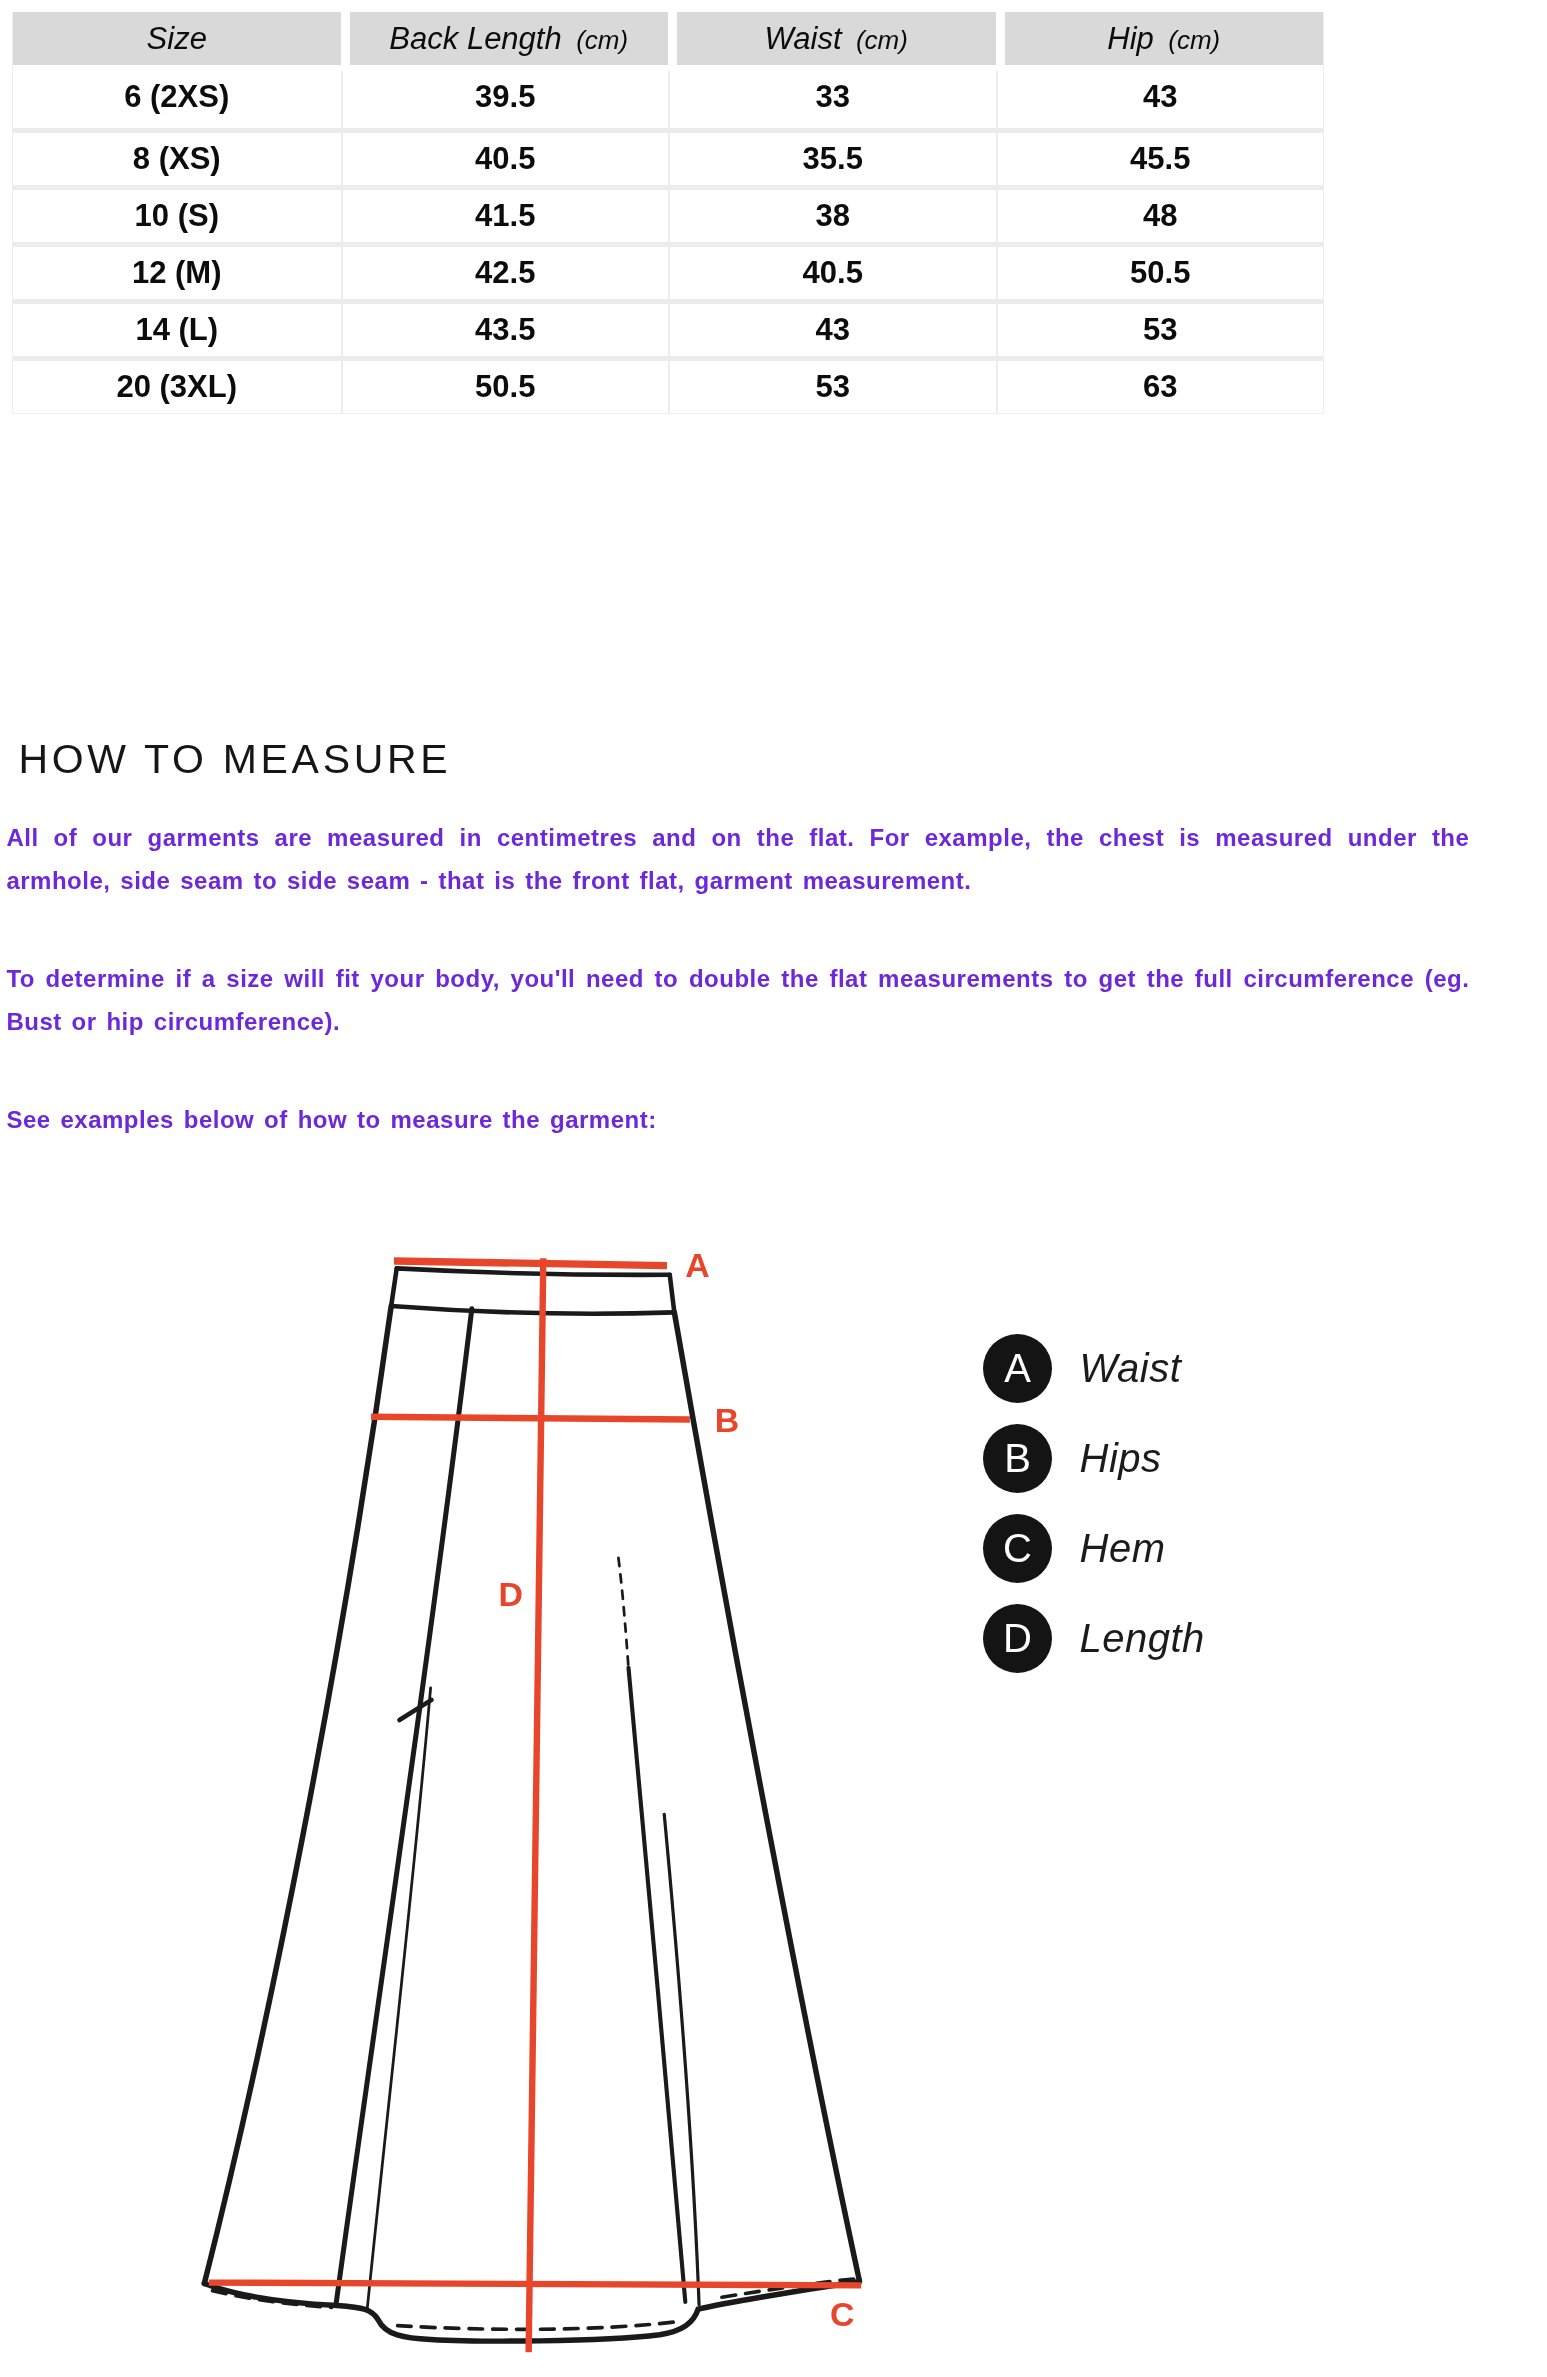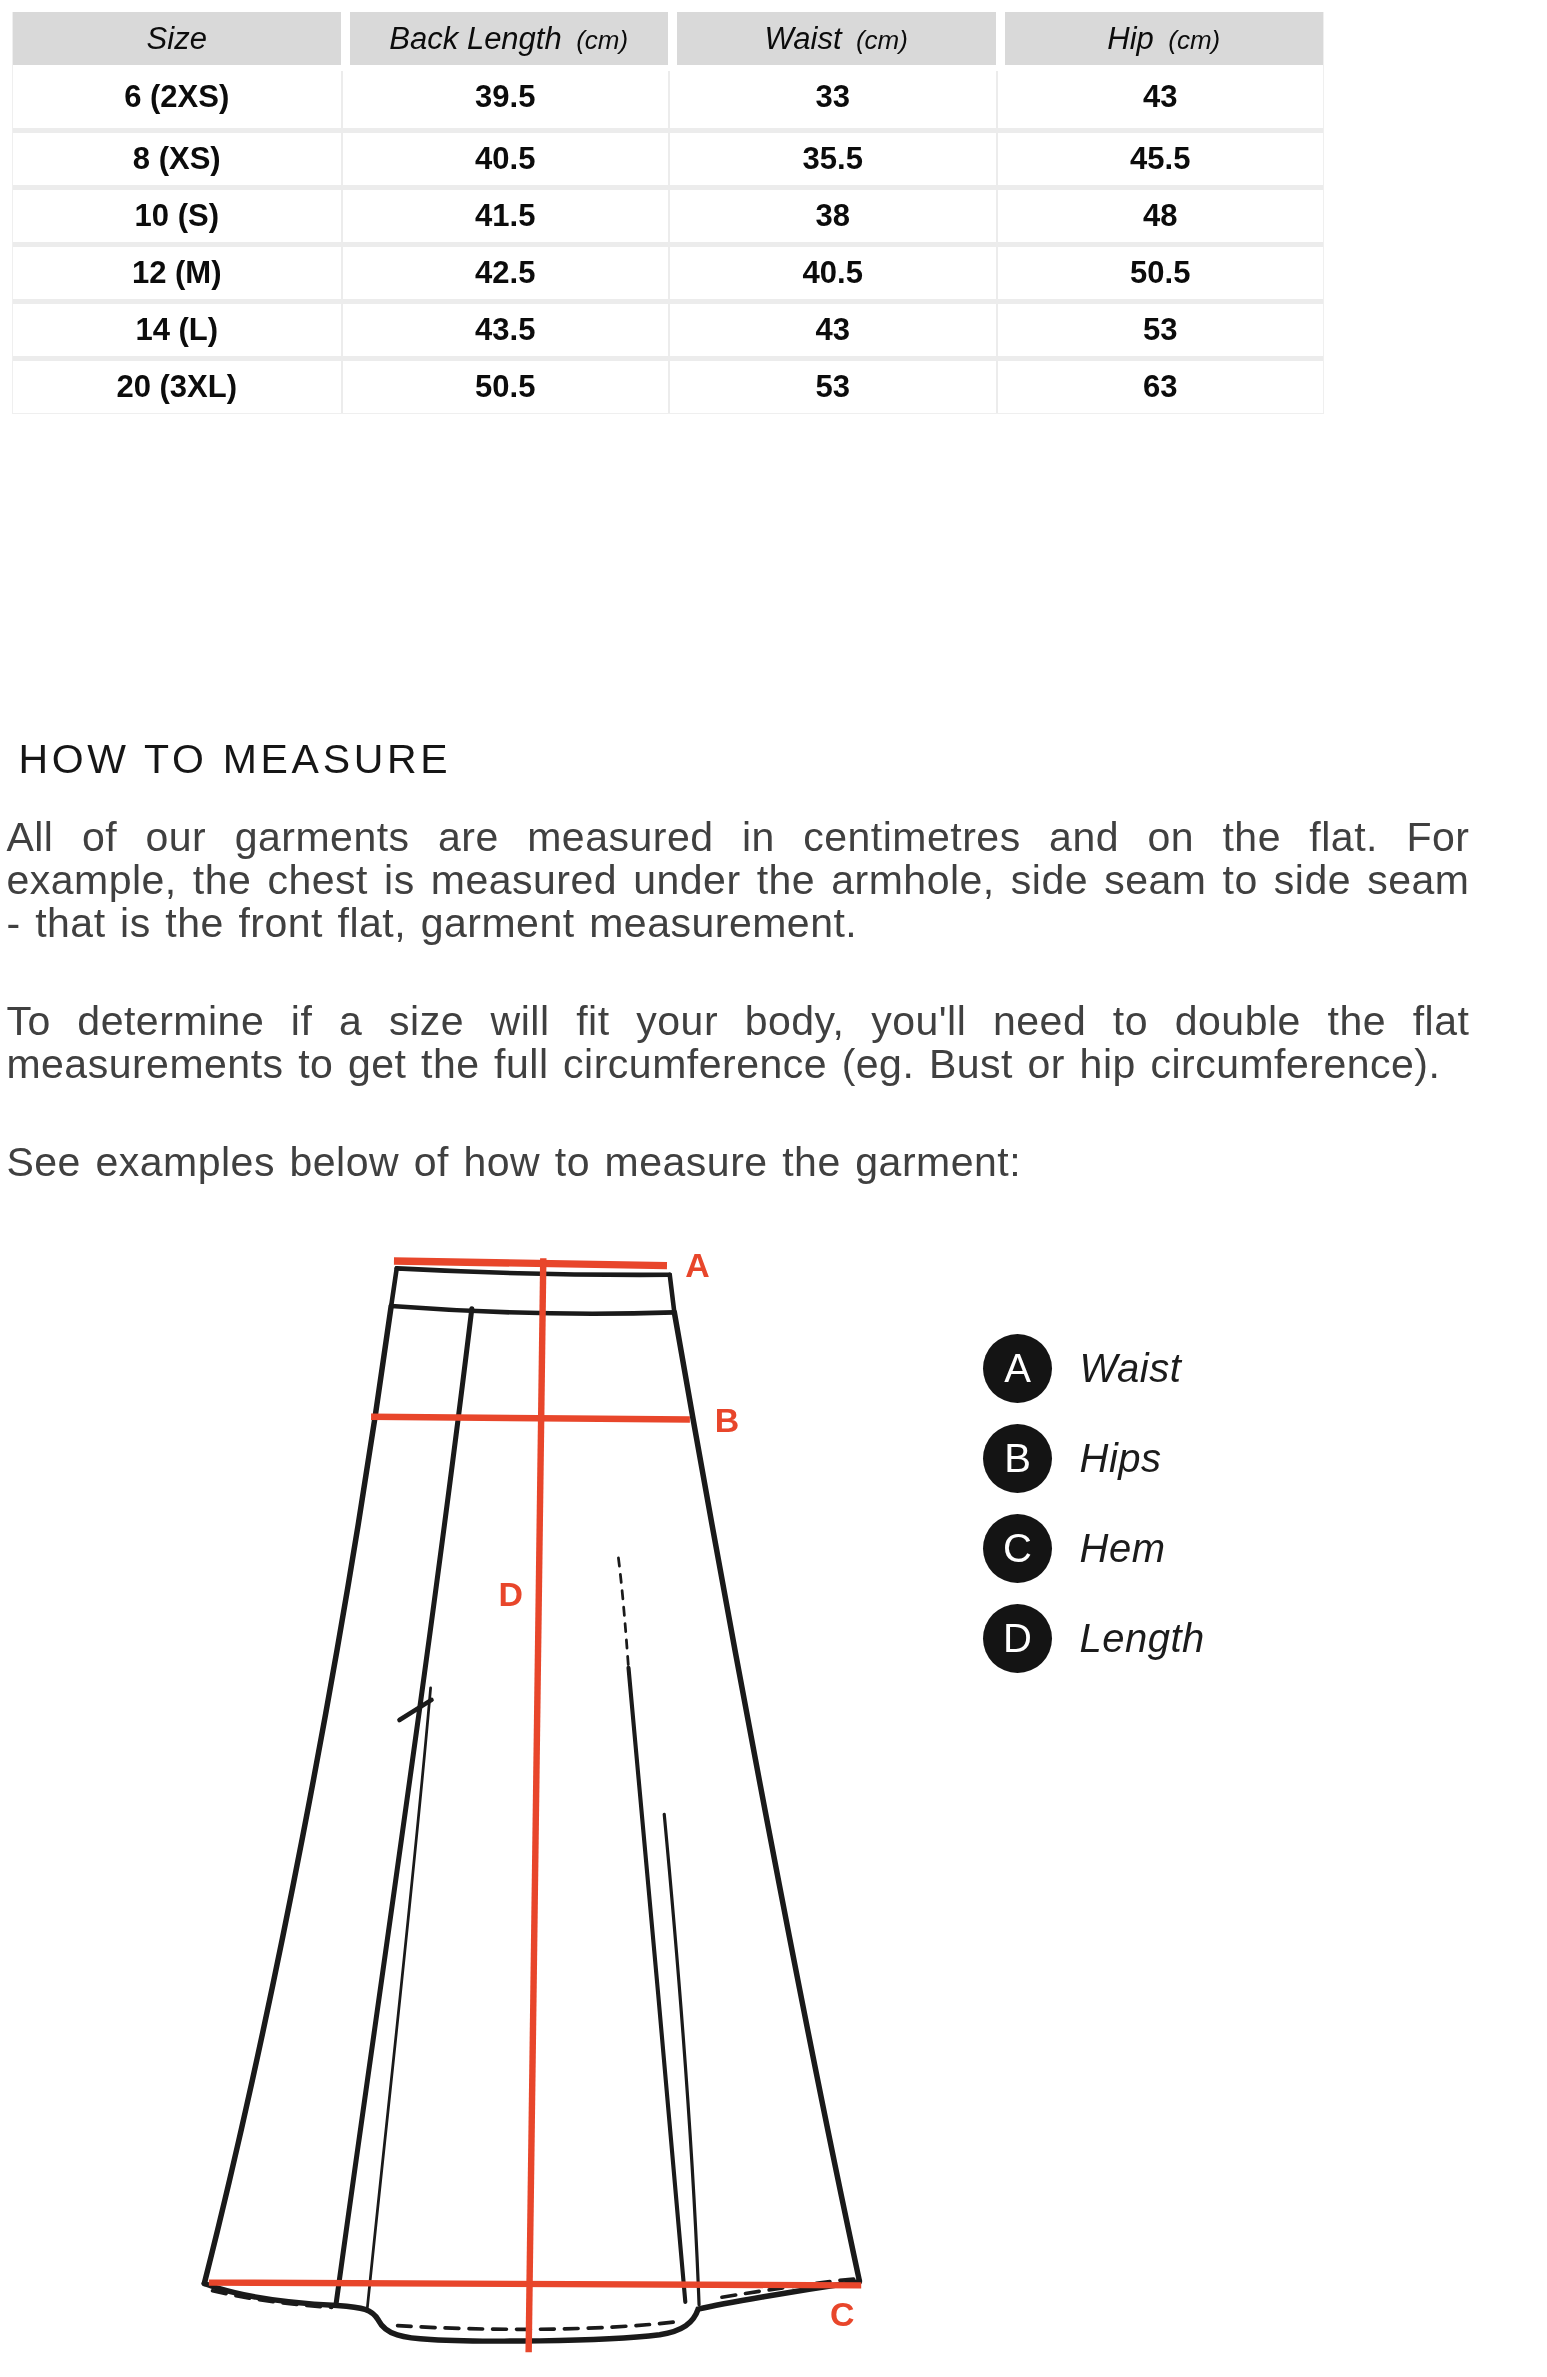--- a/index.html
+++ b/index.html
@@ -43,22 +43,22 @@
   .size-table tbody tr:first-child td { border-top: none; }
 
   
   .text-block { position: absolute; left: 6.4px; top: 736px; width: 1463px; color: #333; }
   .htm-heading {
     font-size: 41px; font-weight: 300; letter-spacing: 3.7px;
     color: #161616; padding-left: 12px; margin-bottom: 33px;
     font-family: "Liberation Sans", sans-serif;
   }
   .text-block p {
-    font-size: 41px; font-weight: 400; line-height: 43px;
-    color: #404040; text-align: justify; margin-bottom: 55px;
+    font-size: 24px; font-weight: 700; line-height: 43px;
+    color: #6d28d9; text-align: justify; margin-bottom: 55px;
     letter-spacing: 0.5px; word-spacing: 2.7px;
   }
   .text-block p.no-justify { text-align: left; }
 
   
   .diagram-section { position: absolute; left: 0; top: 1228px; width: 1547px; height: 1149px; }
   .skirt-svg { position: absolute; left: 0; top: 0; }
   .marker-label { font-family: "Liberation Sans", sans-serif; font-weight: bold; font-size: 37px; }
 
   

